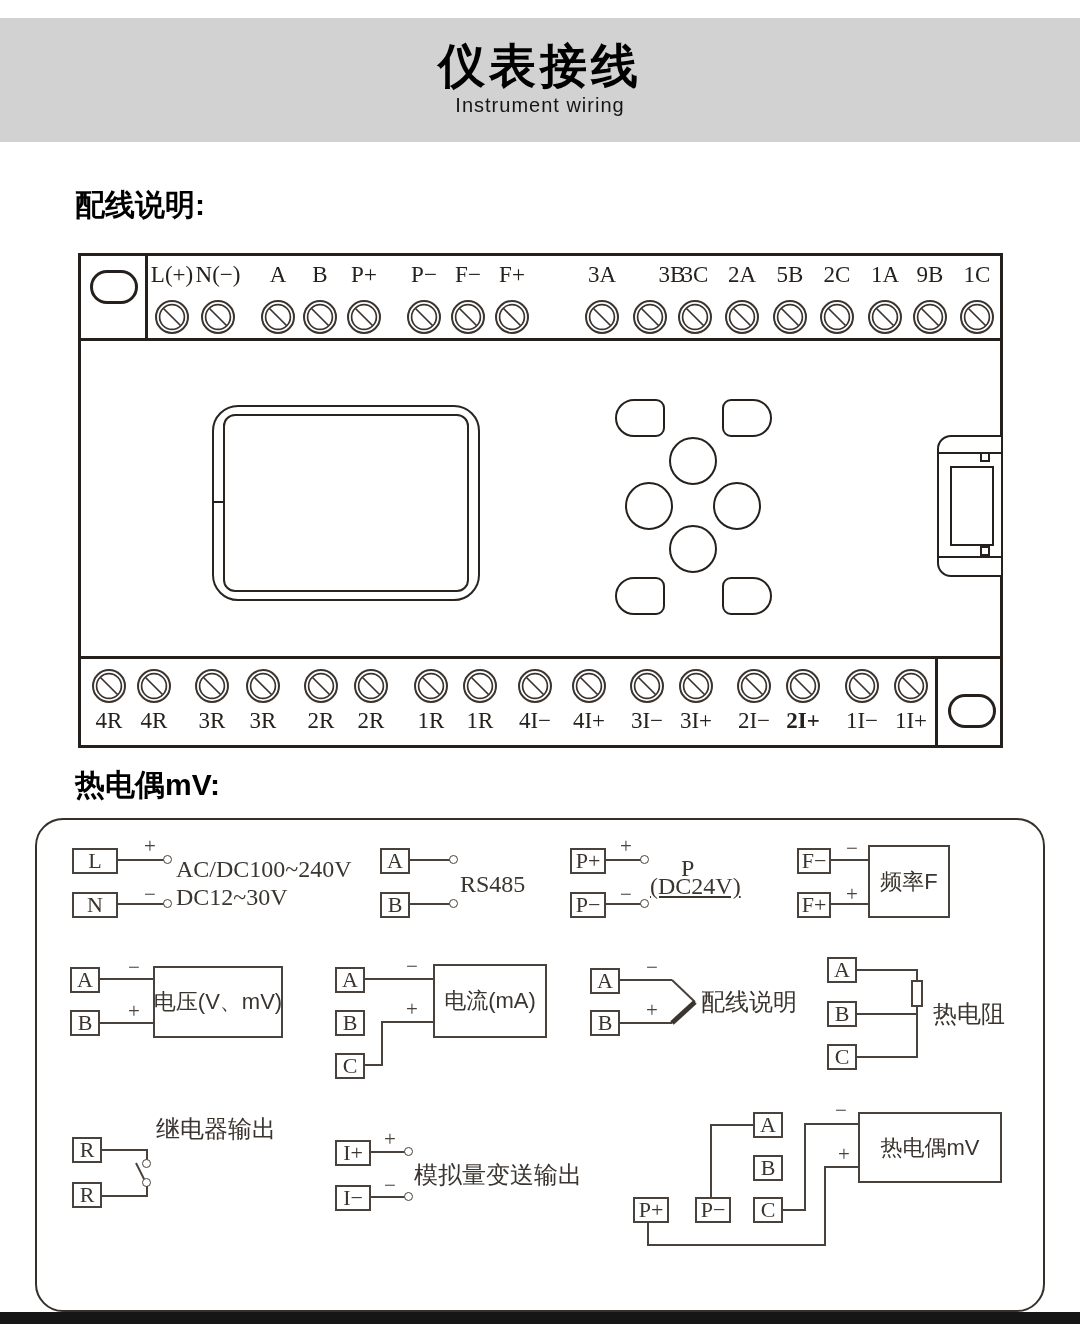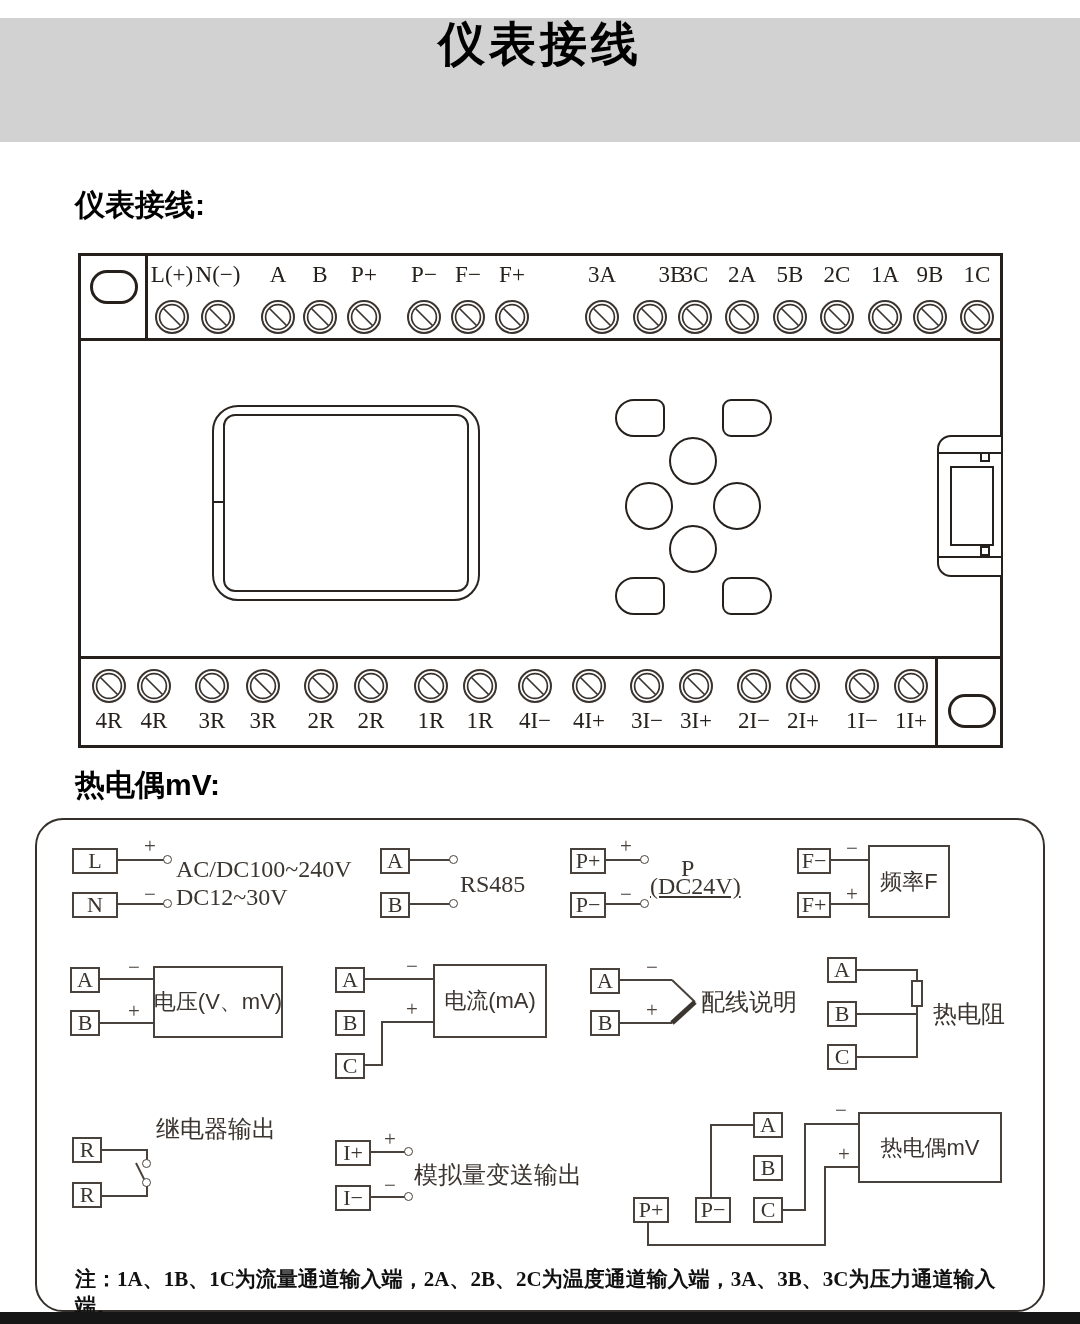--- a/index.html
+++ b/index.html
@@ -2,21 +2,21 @@
 <html><head>
 <meta charset="utf-8">
 <style>
   html,body{margin:0;padding:0;background:#ffffff;}
   .page{position:relative;width:1080px;height:1324px;background:#ffffff;overflow:hidden;
         font-family:"Liberation Sans","DejaVu Sans",sans-serif;color:#111;}
   .abs{position:absolute;}
   .serif{font-family:"Liberation Serif","DejaVu Serif",serif;}
   
   .header-band{position:absolute;left:0;top:18px;width:1080px;height:124px;background:#d2d2d2;text-align:center;}
-  .title{font-size:47px;font-weight:bold;letter-spacing:4px;color:#000;line-height:1.1;}
+  .title{margin-top:22px;font-size:47px;font-weight:bold;letter-spacing:4px;color:#000;line-height:1.1;}
   .subtitle{font-size:20px;color:#151515;margin-top:2px;letter-spacing:1px;}
   .sec-label{position:absolute;font-size:30px;font-weight:600;color:#000;line-height:1;}
   
   .tb-box{position:absolute;left:78px;top:253px;width:925px;height:495px;border:3px solid #26201c;box-sizing:border-box;background:#fff;}
   .dark-line{position:absolute;background:#26201c;}
   .oval{position:absolute;width:48px;height:34px;border:3px solid #26201c;border-radius:17px;box-sizing:border-box;background:#fff;}
   .tlabel{position:absolute;width:64px;text-align:center;font-size:23px;color:#26211c;line-height:1.15;
           font-family:"Liberation Serif","DejaVu Serif",serif;}
   .screw{position:absolute;width:36px;height:36px;}
   
@@ -42,23 +42,24 @@
         font-family:"Liberation Serif","DejaVu Serif",serif;}
   .bottom-bar{position:absolute;left:0;top:1312px;width:1080px;height:12px;background:#161616;}
 </style>
 </head>
 <body>
 
 <div class="page">
 
   <div class="header-band">
     <div class="title">仪表接线</div>
-  </div>
-
-  <div class="sec-label" style="left:75px;top:190px;">仪表接线:</div>
+    <div class="subtitle">Instrument wiring</div>
+  </div>
+
+  <div class="sec-label" style="left:75px;top:190px;">配线说明:</div>
 
   <div>
     <div class="tb-box"></div>
 
     <div class="dark-line" style="left:78px;top:338px;width:925px;height:2.5px;"></div>
     <div class="dark-line" style="left:78px;top:656px;width:925px;height:2.5px;"></div>
     <div class="dark-line" style="left:145px;top:253px;width:2.5px;height:87px;"></div>
     <div class="dark-line" style="left:935px;top:656px;width:2.5px;height:92px;"></div>
     <div class="oval" style="left:90px;top:270px;"></div>
     <div class="oval" style="left:948px;top:694px;"></div>
@@ -244,21 +245,21 @@
             <circle cx="18" cy="18" r="16" fill="none" stroke="#3a332e" stroke-width="2"></circle>
             <circle cx="18" cy="18" r="12.4" fill="none" stroke="#3a332e" stroke-width="1.7"></circle>
             <line x1="9.5" y1="9.5" x2="26.5" y2="26.5" stroke="#3a332e" stroke-width="1.7"></line>
           </svg></div>
         <div class="tlabel" style="left: 722px; top: 708px;">2I−</div>
         <div class="screw" style="left: 785px; top: 668px;"><svg width="36" height="36" viewBox="0 0 36 36">
             <circle cx="18" cy="18" r="16" fill="none" stroke="#3a332e" stroke-width="2"></circle>
             <circle cx="18" cy="18" r="12.4" fill="none" stroke="#3a332e" stroke-width="1.7"></circle>
             <line x1="9.5" y1="9.5" x2="26.5" y2="26.5" stroke="#3a332e" stroke-width="1.7"></line>
           </svg></div>
-        <div class="tlabel" style="left: 771px; top: 708px;">2I+</div>
+        <div class="tlabel" style="left: 771px; top: 708px; font-weight: bold;">2I+</div>
         <div class="screw" style="left: 844px; top: 668px;"><svg width="36" height="36" viewBox="0 0 36 36">
             <circle cx="18" cy="18" r="16" fill="none" stroke="#3a332e" stroke-width="2"></circle>
             <circle cx="18" cy="18" r="12.4" fill="none" stroke="#3a332e" stroke-width="1.7"></circle>
             <line x1="9.5" y1="9.5" x2="26.5" y2="26.5" stroke="#3a332e" stroke-width="1.7"></line>
           </svg></div>
         <div class="tlabel" style="left: 830px; top: 708px;">1I−</div>
         <div class="screw" style="left: 893px; top: 668px;"><svg width="36" height="36" viewBox="0 0 36 36">
             <circle cx="18" cy="18" r="16" fill="none" stroke="#3a332e" stroke-width="2"></circle>
             <circle cx="18" cy="18" r="12.4" fill="none" stroke="#3a332e" stroke-width="1.7"></circle>
             <line x1="9.5" y1="9.5" x2="26.5" y2="26.5" stroke="#3a332e" stroke-width="1.7"></line>
@@ -429,15 +430,14 @@
     <div class="hw" style="left:783px;top:1209px;width:22px;"></div>
     <div class="sign serif" style="left:835px;top:1100px;">−</div>
 
     <div class="hw" style="left:825px;top:1166px;width:33px;"></div>
     <div class="vw" style="left:824px;top:1166px;height:80px;"></div>
     <div class="hw" style="left:647px;top:1244px;width:178px;"></div>
     <div class="vw" style="left:647px;top:1223px;height:21px;"></div>
     <div class="sign serif" style="left:838px;top:1144px;">+</div>
   </div>
 
-  <div class="note">注：1A、1B、1C为流量通道输入端，2A、2B、2C为温度通道输入端，3A、3B、3C为压力通道输入端。</div>
   <div class="bottom-bar"></div>
 </div>
 
 </body></html>

